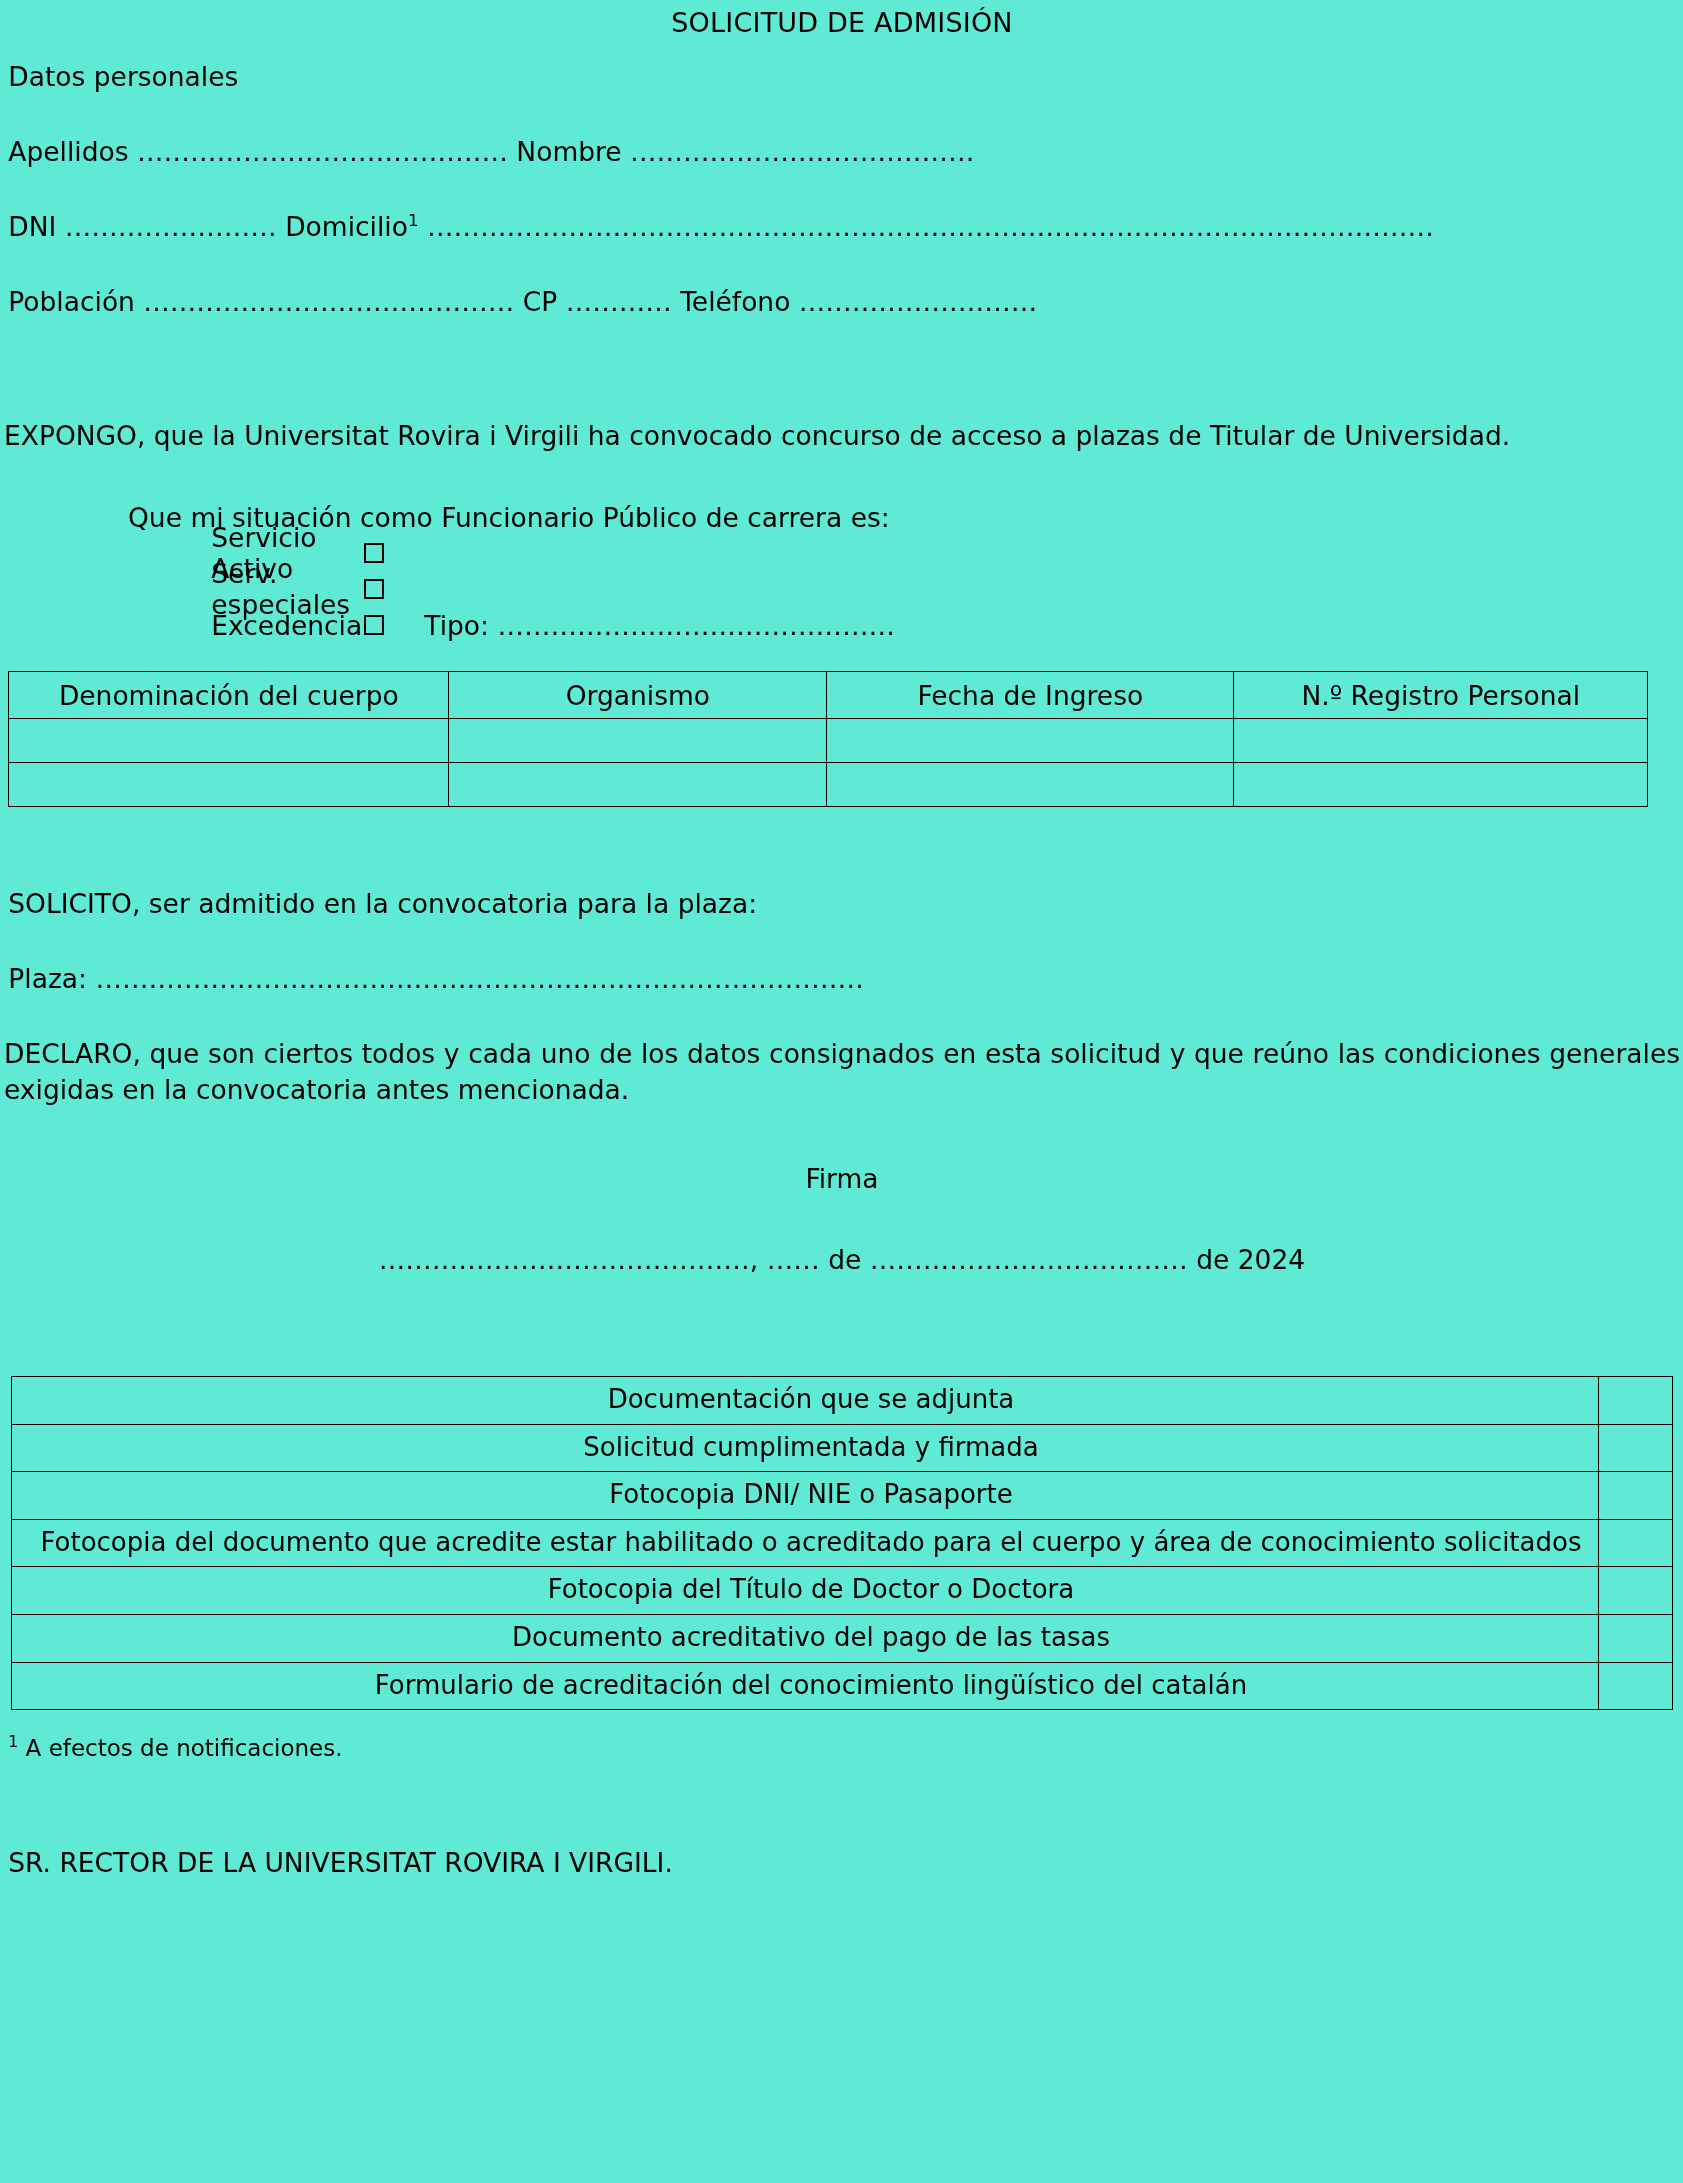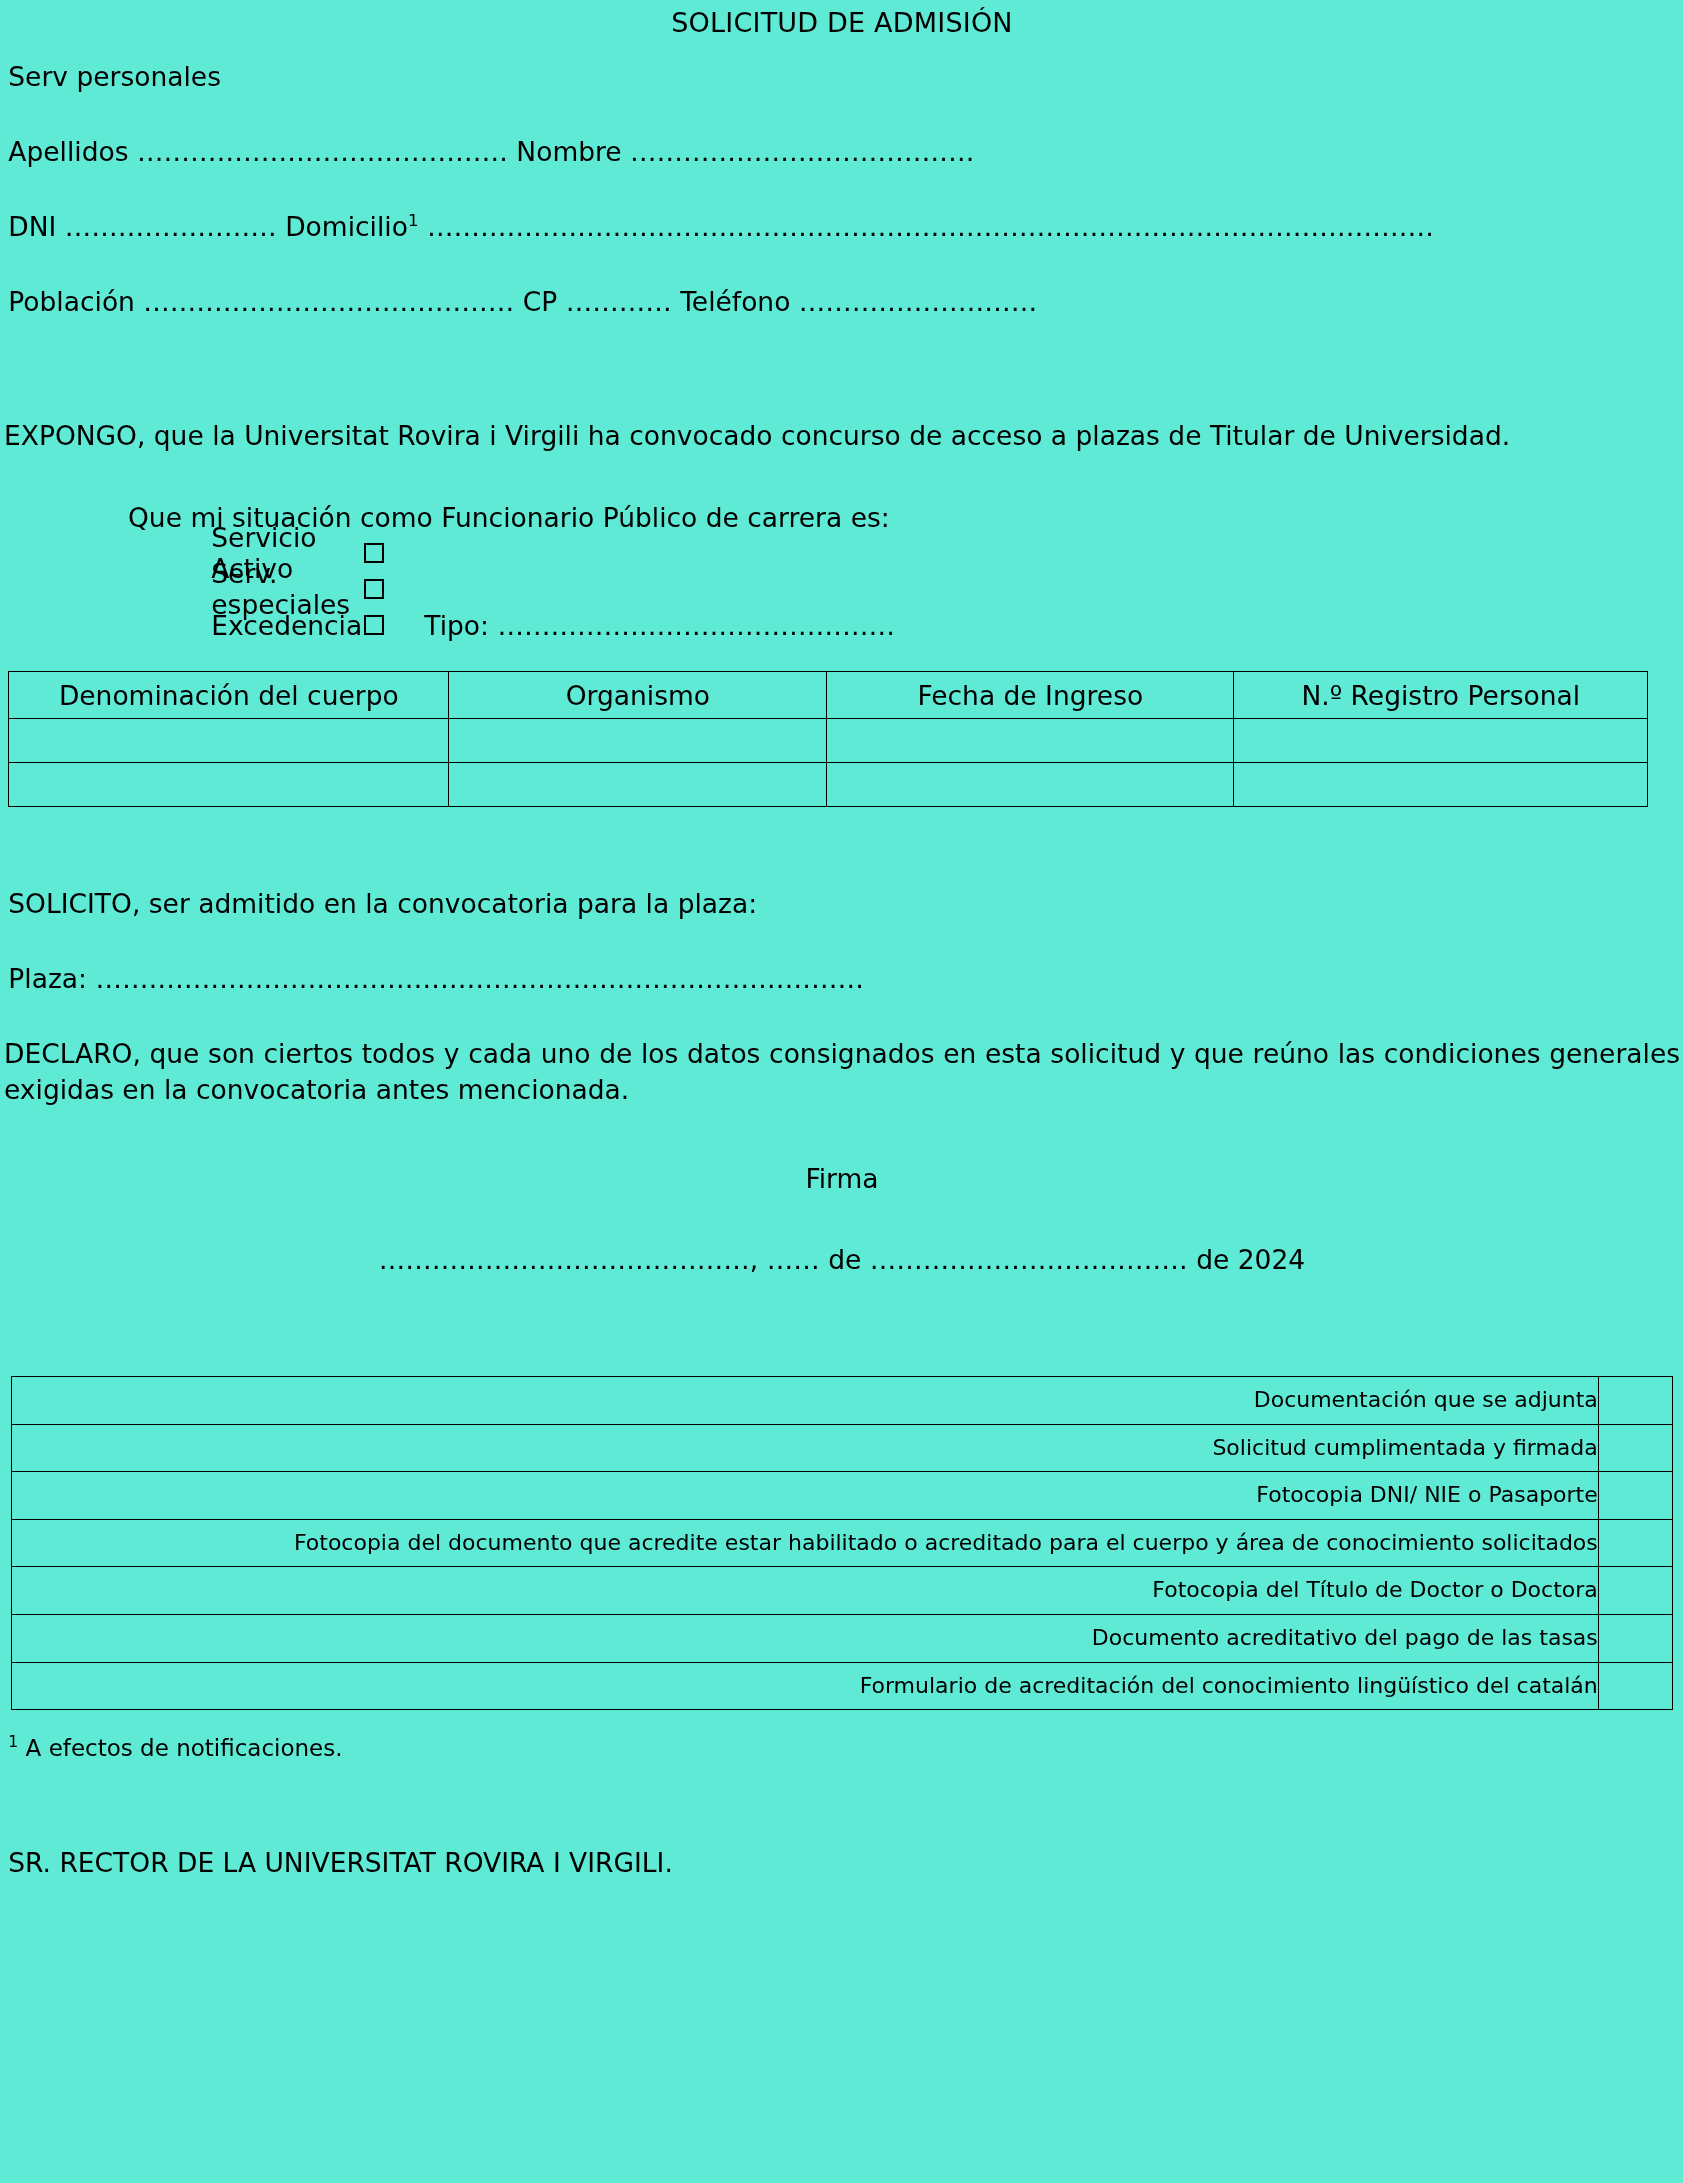--- a/index.html
+++ b/index.html
@@ -118,25 +118,25 @@
 
   
   table.doc {
     border-collapse: collapse;
     table-layout: fixed;
     margin: 0 0 0 10.8px;
     width: 1662px;
   }
   table.doc td {
     border: 1.7px solid #000;
-    font-size: 22px;
+    font-size: 26px;
     line-height: 35px;
     padding: 5px 0 6.6px 12.4px;
     vertical-align: middle;
-    text-align: right;
+    text-align: center;
   }
   table.doc td.mark {
     width: 73px;
     padding: 0;
   }
 
   .center-row {
     text-align: center;
     font-size: 26.5px;
     line-height: 35px;
@@ -162,21 +162,21 @@
 </style>
 </head>
 <body>
 
 <div class="page">
 
   <div class="doc-title">SOLICITUD DE ADMISIÓN</div>
 
   <div class="gap-22"></div>
 
-  <div class="blk">Serv personales</div>
+  <div class="blk">Datos personales</div>
 
   <div class="gap-48"></div>
 
   <div class="line-row">
     <span>Apellidos</span>
     <span class="dots">……………………………………</span>
     <span>Nombre</span>
     <span class="dots">…………………………………</span>
   </div>
 

